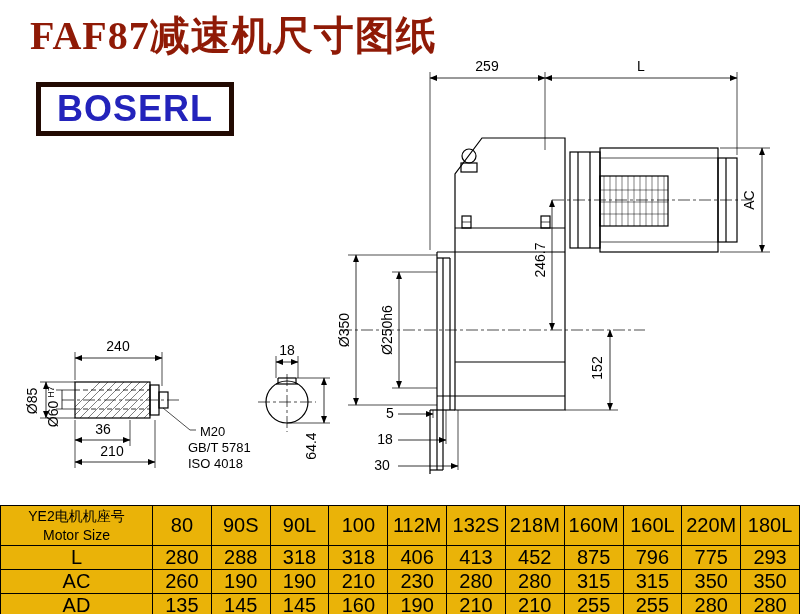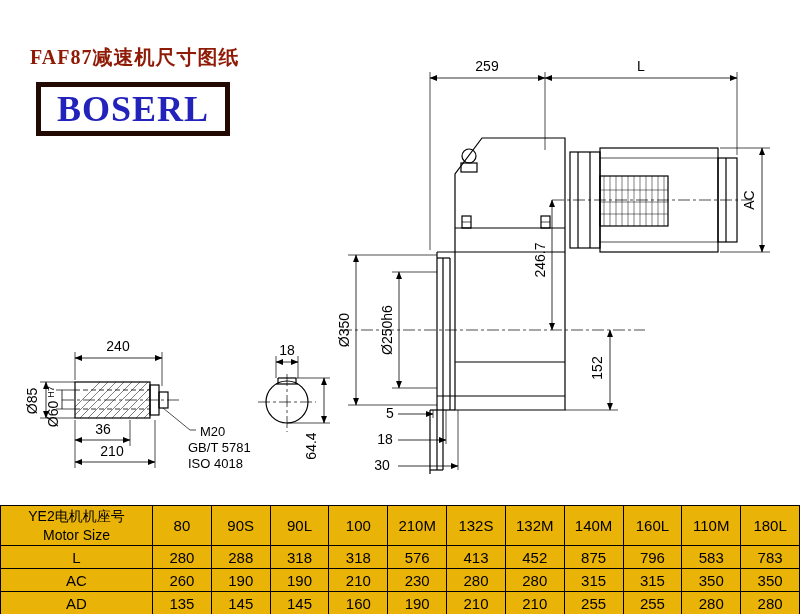--- a/index.html
+++ b/index.html
@@ -1,31 +1,31 @@
 <!DOCTYPE html>
 <html><head>
 <meta charset="utf-8">
 <style>
   * { margin:0; padding:0; box-sizing:border-box; }
   html,body { width:800px; height:614px; background:#ffffff; font-family:"Liberation Sans",sans-serif; position:relative; overflow:hidden; }
-  #title { position:absolute; left:30px; top:8px; font-size:20px; font-weight:bold; color:#8f1a06; font-family:"Liberation Serif",serif; letter-spacing:1px;margin-top:36px; }
+  #title { position:absolute; left:30px; top:8px; font-size:40px; font-weight:bold; color:#8f1a06; font-family:"Liberation Serif",serif; letter-spacing:1px; }
   #brand-box { position:absolute; left:36px; top:82px; border:5px solid #220a02; background:#fff; padding:1px 16px; display:inline-block; }
-  #brand-text { font-family:Liberation Serif, serif; font-size:36px; font-weight:bold; color:#2323bb; letter-spacing:1px; }
+  #brand-text { font-family:Liberation Sans, sans-serif; font-size:36px; font-weight:bold; color:#2323bb; letter-spacing:1px; }
   #drawing { position:absolute; left:0; top:0; }
   .o { stroke:#000; stroke-width:1.2; fill:none; }
   .t { stroke:#000; stroke-width:0.7; fill:none; }
   .d { stroke:#000; stroke-width:0.8; fill:none; }
   .c { stroke:#000; stroke-width:0.7; fill:none; stroke-dasharray:12 3 3 3; }
   .dash { stroke:#000; stroke-width:0.8; fill:none; stroke-dasharray:5 3; }
   .h { stroke:#000; stroke-width:0.5; fill:none; }
   text.lbl { font-family:"Liberation Sans",sans-serif; font-size:14px; fill:#000; stroke:none; }
   text.s13 { font-size:13px; }
   text.sup { font-family:"Liberation Sans",sans-serif; font-size:9px; fill:#000; stroke:none; }
   #spec-table { position:absolute; left:0; top:505px; width:800px; border-collapse:collapse; table-layout:fixed; background:#eab308; }
-  #spec-table td, #spec-table th { border:1px solid #000; text-align:center; vertical-align:middle; font-size:15px; color:#000; padding:0; height:23px; font-weight:normal; }
+  #spec-table td, #spec-table th { border:1px solid #000; text-align:center; vertical-align:middle; font-size:20px; color:#000; padding:0; height:23px; font-weight:normal; }
   #spec-table th.hdr { height:40px; font-size:14px; line-height:1.3; }
 </style>
 </head>
 <body>
 
 <div id="title">FAF87减速机尺寸图纸</div>
 
 <div id="brand-box">
   <span id="brand-text">BOSERL</span>
 </div>
@@ -257,43 +257,43 @@
   <thead>
     <tr>
       <th class="hdr">
         <div>YE2电机机座号</div>
         <div>Motor Size</div>
       </th>
       <th>80</th>
       <th>90S</th>
       <th>90L</th>
       <th>100</th>
-      <th>210M</th>
+      <th>112M</th>
       <th>132S</th>
-      <th>132M</th>
-      <th>140M</th>
+      <th>218M</th>
+      <th>160M</th>
       <th>160L</th>
-      <th>110M</th>
+      <th>220M</th>
       <th>180L</th>
     </tr>
   </thead>
   <tbody>
     <tr>
       <td>L</td>
       <td>280</td>
       <td>288</td>
       <td>318</td>
       <td>318</td>
-      <td>576</td>
+      <td>406</td>
       <td>413</td>
       <td>452</td>
       <td>875</td>
       <td>796</td>
-      <td>583</td>
-      <td>783</td>
+      <td>775</td>
+      <td>293</td>
     </tr>
     <tr>
       <td>AC</td>
       <td>260</td>
       <td>190</td>
       <td>190</td>
       <td>210</td>
       <td>230</td>
       <td>280</td>
       <td>280</td>

